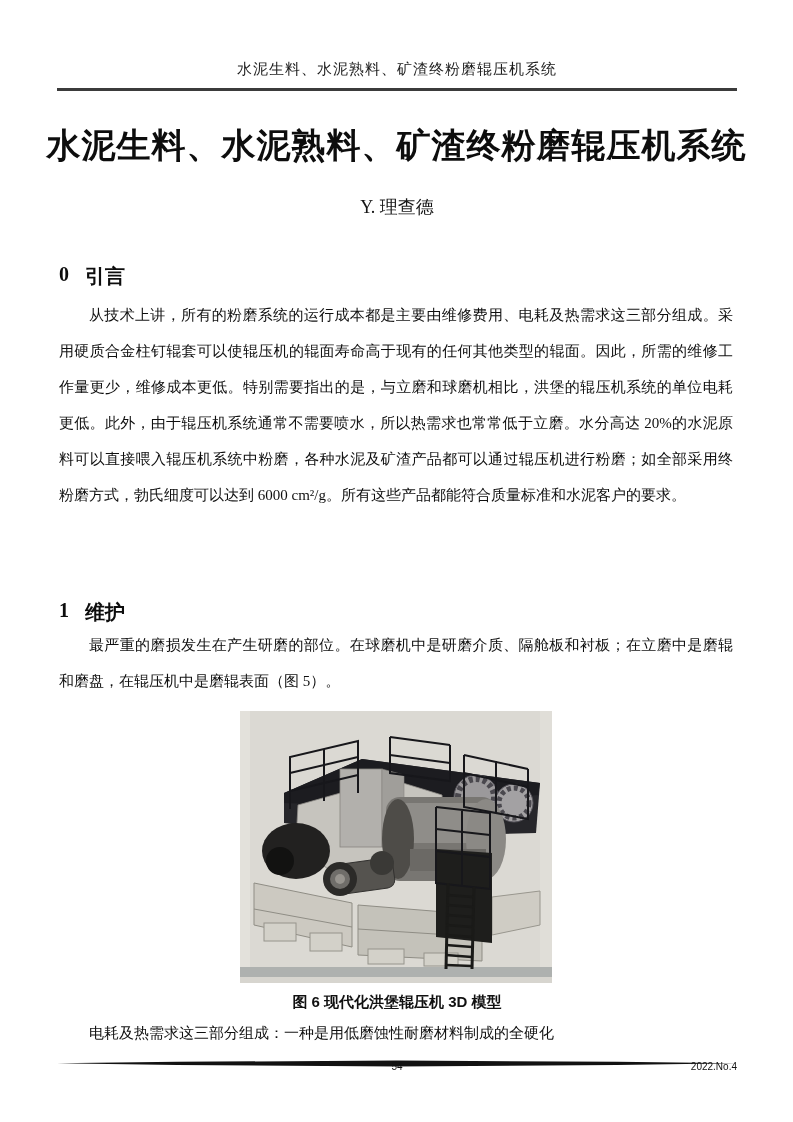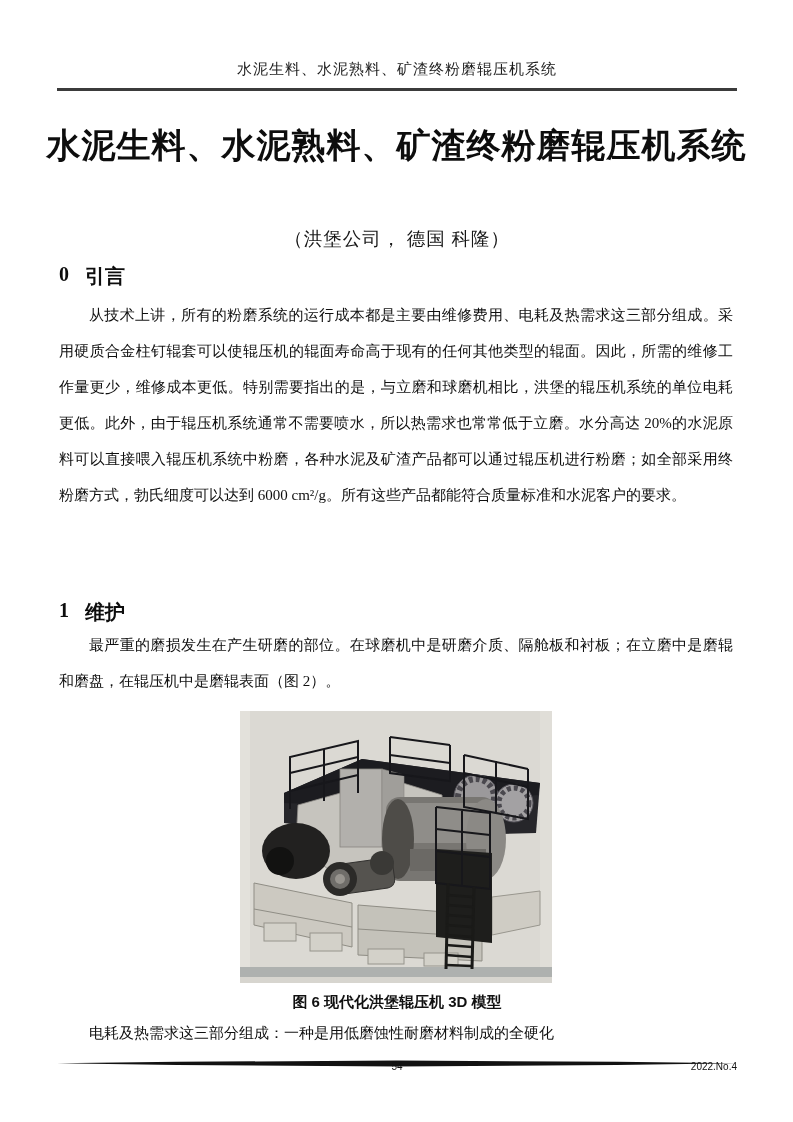--- a/index.html
+++ b/index.html
@@ -124,33 +124,33 @@
 </style>
 </head>
 <body>
 
 <div class="page">
 
   <div class="running-head">水泥生料、水泥熟料、矿渣终粉磨辊压机系统</div>
   <div class="head-rule"></div>
 
   <h1 class="doc-title">水泥生料、水泥熟料、矿渣终粉磨辊压机系统</h1>
-  <div class="affiliation-line">（洪堡公司， 德国  科隆）</div>
+  <div class="author-line">Y. 理查德</div>
 
   <div class="sec-heading" id="sec0-heading">
     <span class="sec-num">0</span>
     <span>引言</span>
   </div>
   <p class="body-par" id="par-intro">从技术上讲，所有的粉磨系统的运行成本都是主要由维修费用、电耗及热需求这三部分组成。采用硬质合金柱钉辊套可以使辊压机的辊面寿命高于现有的任何其他类型的辊面。因此，所需的维修工作量更少，维修成本更低。特别需要指出的是，与立磨和球磨机相比，洪堡的辊压机系统的单位电耗更低。此外，由于辊压机系统通常不需要喷水，所以热需求也常常低于立磨。水分高达 20%的水泥原料可以直接喂入辊压机系统中粉磨，各种水泥及矿渣产品都可以通过辊压机进行粉磨；如全部采用终粉磨方式，勃氏细度可以达到 6000 cm²/g。所有这些产品都能符合质量标准和水泥客户的要求。</p>
 
   <div class="sec-heading" id="sec1-heading">
     <span class="sec-num">1</span>
     <span>维护</span>
   </div>
-  <p class="body-par" id="par-maint">最严重的磨损发生在产生研磨的部位。在球磨机中是研磨介质、隔舱板和衬板；在立磨中是磨辊和磨盘，在辊压机中是磨辊表面（图 2）。</p>
+  <p class="body-par" id="par-maint">最严重的磨损发生在产生研磨的部位。在球磨机中是研磨介质、隔舱板和衬板；在立磨中是磨辊和磨盘，在辊压机中是磨辊表面（图 5）。</p>
 
   <div class="figure-wrap">
     <svg width="312" height="272" viewBox="0 0 312 272" xmlns="http://www.w3.org/2000/svg">
 
       <rect x="0" y="0" width="312" height="272" fill="#dbd9d3"></rect>
       <rect x="0" y="0" width="10" height="272" fill="#e3e1db"></rect>
       <rect x="300" y="0" width="12" height="272" fill="#e0ded8"></rect>
       <rect x="0" y="256" width="312" height="10" fill="#aeb1af"></rect>
       <rect x="0" y="266" width="312" height="6" fill="#d7d5cf"></rect>
 

